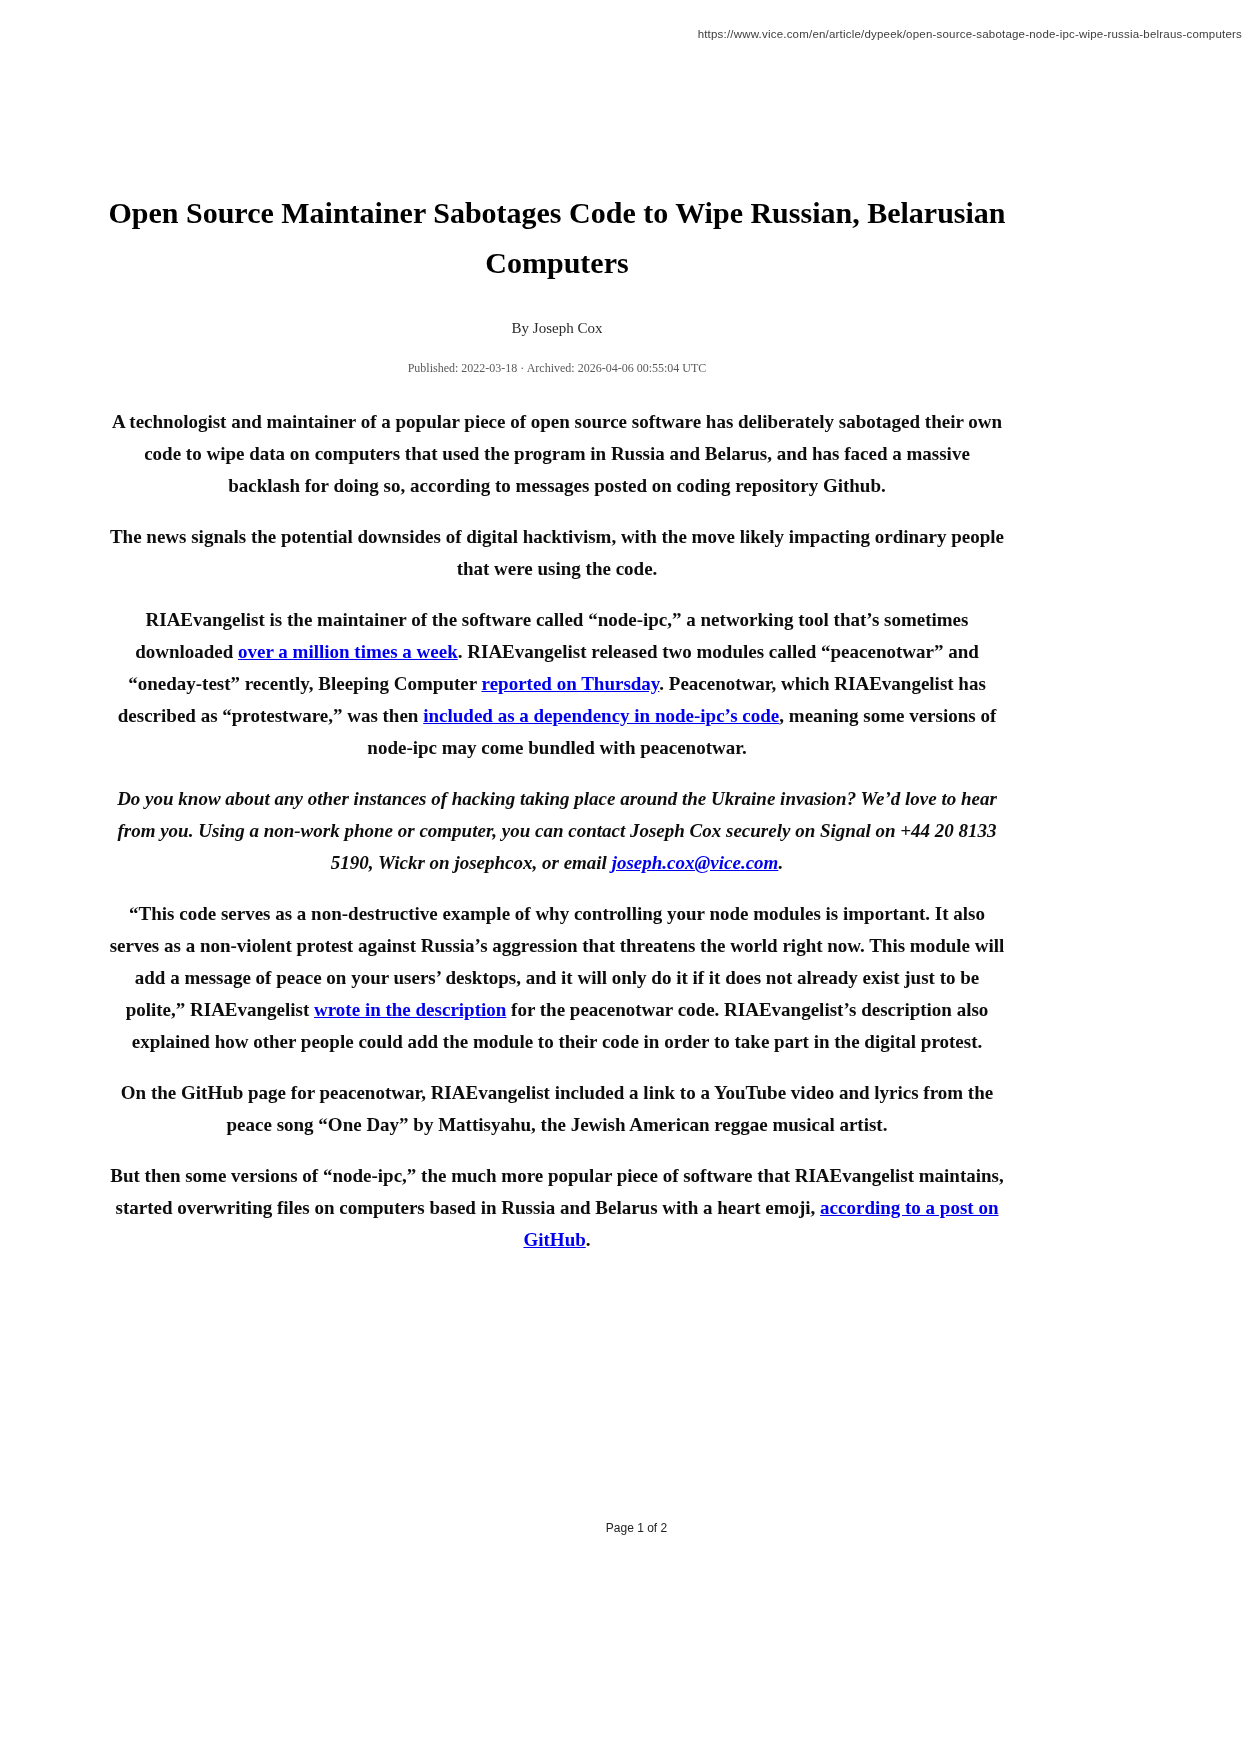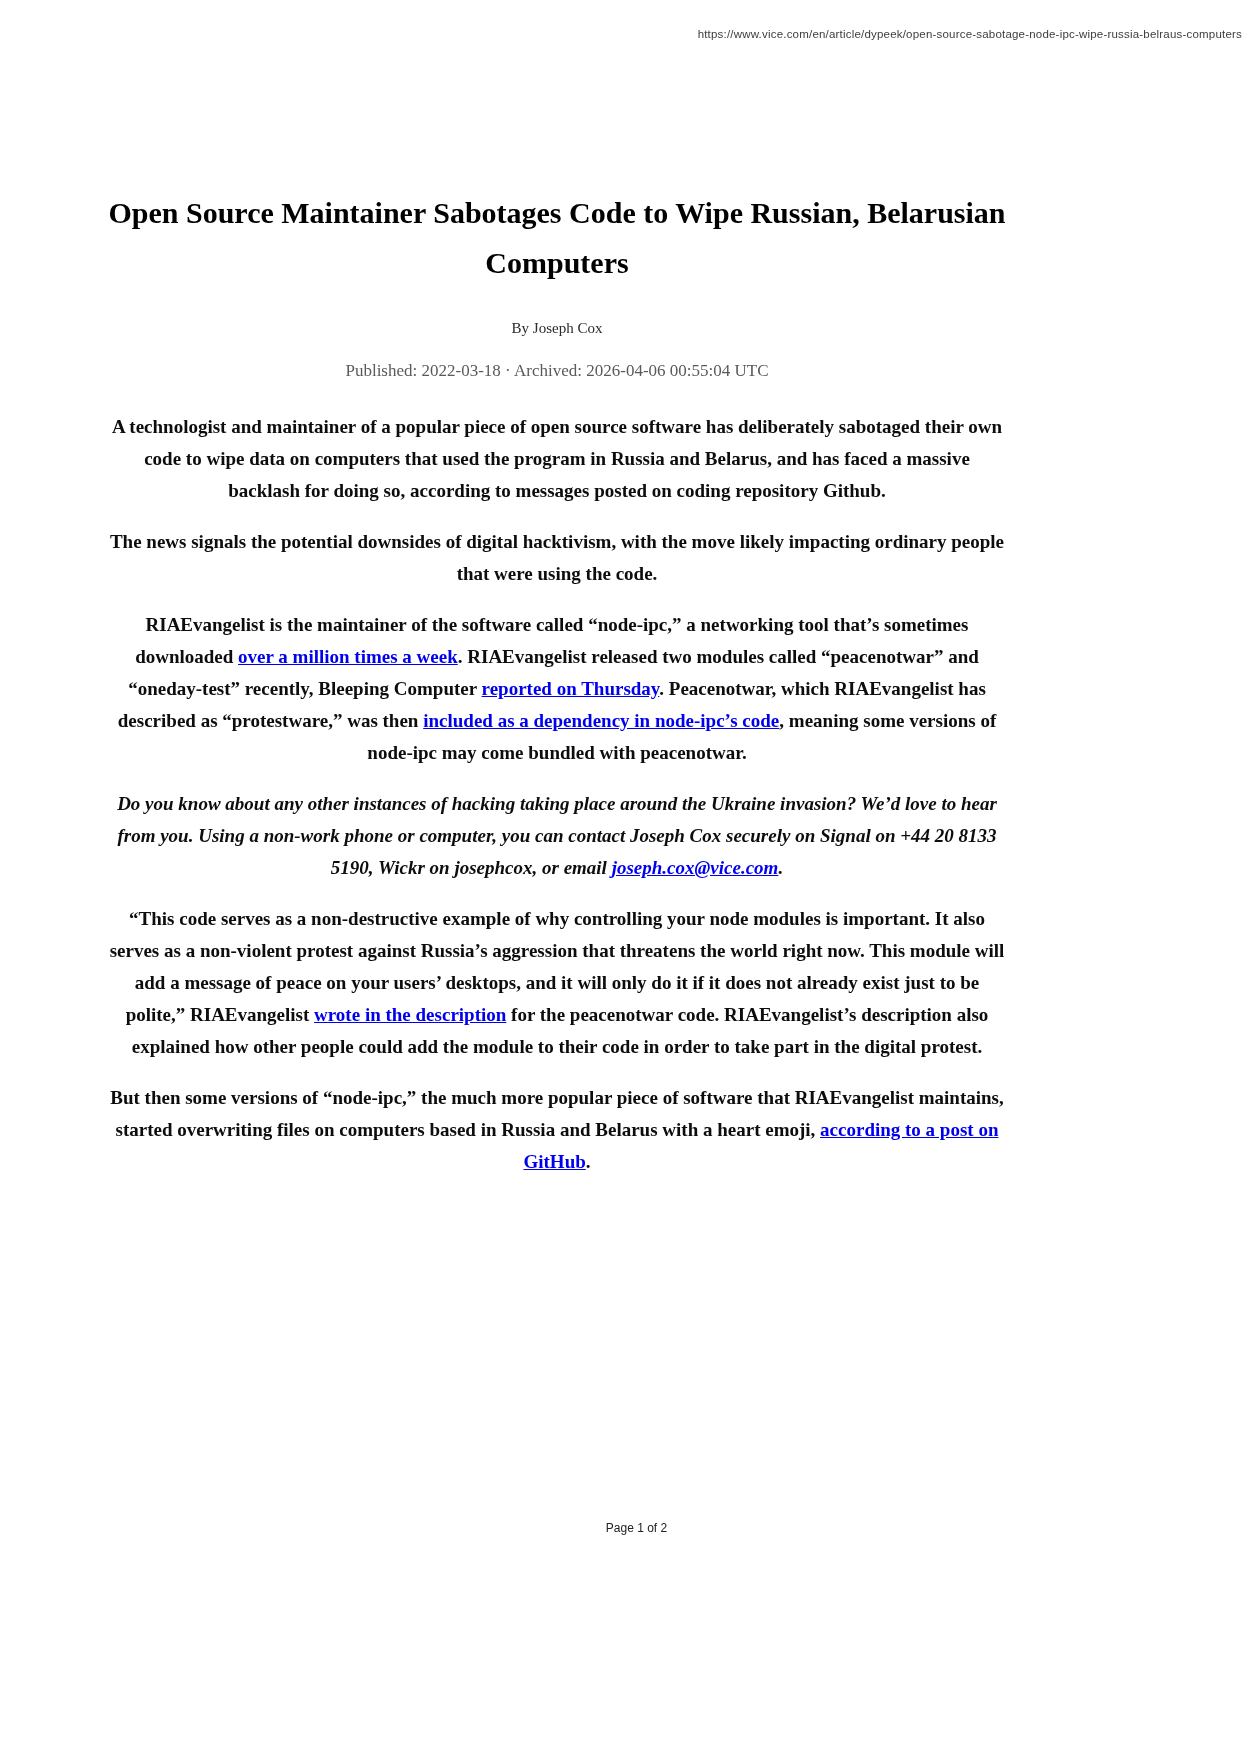--- a/index.html
+++ b/index.html
@@ -45,21 +45,21 @@
     margin-bottom: 32px;
   }
 
   .byline {
     font-size: 15px;
     color: #2b2b2b;
     margin-bottom: 24px;
   }
 
   .meta-line {
-    font-size: 17px;
+    font-size: 12px;
     color: #5a5a5a;
     margin-bottom: 30px;
   }
 
   .article-body p.para {
     font-size: 19px;
     line-height: 32px;
     margin-bottom: 19px;
     color: #0d0d0d;
     font-weight: bold;
@@ -99,17 +99,18 @@
   <div class="byline">By Joseph Cox</div>
 
   <div class="meta-line">Published: 2022-03-18 · Archived: 2026-04-06 00:55:04 UTC</div>
 
   <div class="article-body">
       <p class="para"><span>A technologist and maintainer of a popular piece of open source software has deliberately sabotaged their own code to wipe data on computers that used the program in Russia and Belarus, and has faced a massive backlash for doing so, according to messages posted on coding repository Github.</span></p>
       <p class="para"><span>The news signals the potential downsides of digital hacktivism, with the move likely impacting ordinary people that were using the code.</span></p>
       <p class="para"><span>RIAEvangelist is the maintainer of the software called “node-ipc,” a networking tool that’s sometimes downloaded </span><a href="#">over a million times a week</a><span>. RIAEvangelist released two modules called “peacenotwar” and “oneday-test” recently, Bleeping Computer </span><a href="#">reported on Thursday</a><span>. Peacenotwar, which RIAEvangelist has described as “protestware,” was then </span><a href="#">included as a dependency in node-ipc’s code</a><span>, meaning some versions of node-ipc may come bundled with peacenotwar.</span></p>
       <p class="para callout"><span>Do you know about any other instances of hacking taking place around the Ukraine invasion? We’d love to hear from you. Using a non-work phone or computer, you can contact Joseph Cox securely on Signal on +44 20 8133 5190, Wickr on josephcox, or email </span><a href="#">joseph.cox@vice.com</a><span>.</span></p>
       <p class="para"><span>“This code serves as a non-destructive example of why controlling your node modules is important. It also serves as a non-violent protest against Russia’s aggression that threatens the world right now. This module will add a message of peace on your users’ desktops, and it will only do it if it does not already exist just to be polite,” RIAEvangelist </span><a href="#">wrote in the description</a><span> for the peacenotwar code. RIAEvangelist’s description also explained how other people could add the module to their code in order to take part in the digital protest.</span></p>
+      <p class="para"><span>On the GitHub page for peacenotwar, RIAEvangelist included a link to a YouTube video and lyrics from the peace song “One Day” by Mattisyahu, the Jewish American reggae musical artist.</span></p>
       <p class="para"><span>But then some versions of “node-ipc,” the much more popular piece of software that RIAEvangelist maintains, started overwriting files on computers based in Russia and Belarus with a heart emoji, </span><a href="#">according to a post on GitHub</a><span>.</span></p>
     </div>
 </div>
 
 <div class="page-footer">Page 1 of 2</div>
 
 </body></html>

